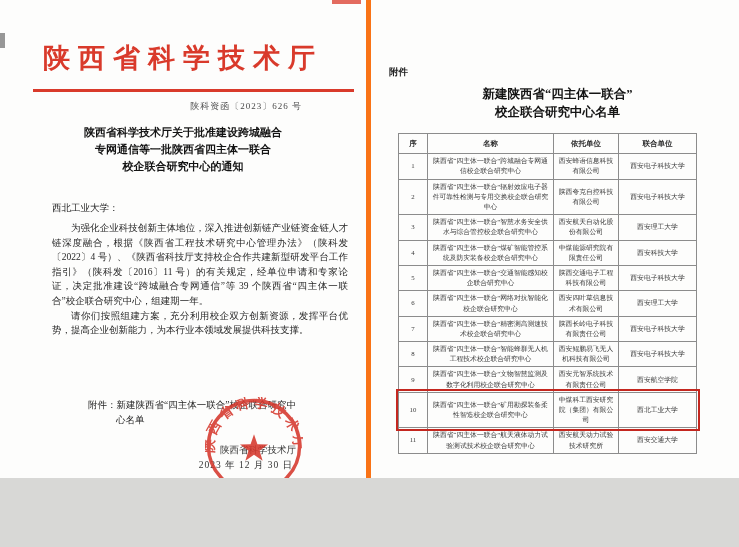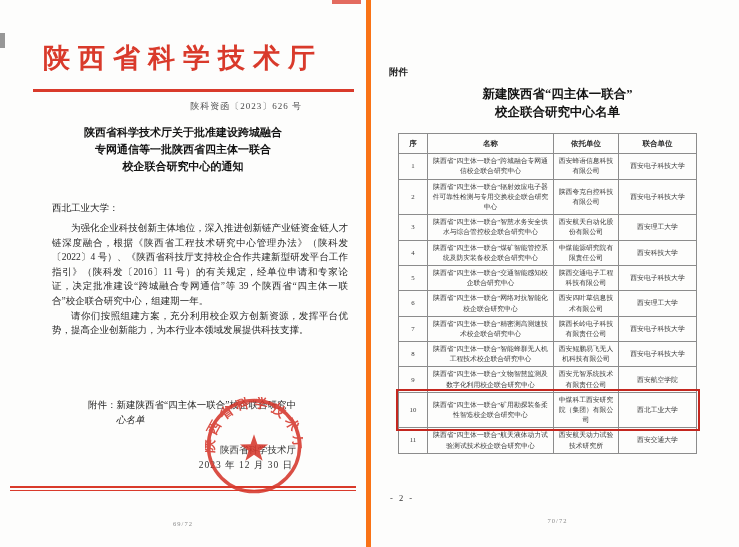--- a/index.html
+++ b/index.html
@@ -1,17 +1,17 @@
 <!DOCTYPE html>
 <html><head>
 <meta charset="utf-8">
 <style>
   html,body { margin:0; padding:0; background:#d8d8d6; }
   .screenshot {
-    position:relative; width:739px; height:547px; margin:0 auto;
+    position:relative; width:739px; height:478px; margin:0 auto;
     background:#f4f4f2; overflow:hidden;
     font-family:"Liberation Serif", serif; color:#222;
     --accent:#d93a2b; --hl:#c4271f;
   }
   .page { position:absolute; top:0; bottom:0; background:#fdfdfc; }
   .page-left  { left:0;   width:366px; }
   .page-right { left:366px; width:373px; border-left:5px solid #f97316; }
 
   
   .artifact-red-top  { position:absolute; left:332px; top:0; width:29px; height:4px; background:var(--accent); opacity:.75; }
@@ -29,21 +29,21 @@
     position:absolute; top:124px; left:18px; right:18px; text-align:center;
     font-weight:bold; font-size:11px; line-height:17px; color:#141414;
   }
   .salutation { position:absolute; top:202px; left:52px; font-size:9.5px; color:#222; }
   .body-text {
     position:absolute; top:221px; left:52px; width:296px;
     font-size:9.5px; line-height:14.6px; text-align:justify; color:#262626;
   }
   .body-text p { margin:0; text-indent:2em; }
   .attachment { position:absolute; top:398px; left:88px; font-size:9.5px; line-height:15px; color:#262626; }
-  .attachment .l2 { padding-left:28px;font-style:italic; }
+  .attachment .l2 { padding-left:28px; }
   .sig-name { position:absolute; top:444px; left:0; right:70px; text-align:right; font-size:9.5px; color:#333; }
   .sig-date { position:absolute; top:459px; left:0; right:73px; text-align:right; font-size:9.5px; color:#333; letter-spacing:1px; }
   .seal { position:absolute; left:205px; top:397px; width:98px; height:98px; opacity:.87; }
   .double-rule {
     position:absolute; top:486px; left:10px; right:10px; height:2px;
     border-top:2px solid var(--accent); border-bottom:1px solid var(--accent);
   }
   .footer { position:absolute; top:520px; left:0; right:0; text-align:center; font-size:6.5px; color:#8a8a8a; letter-spacing:1px; }
 
   

